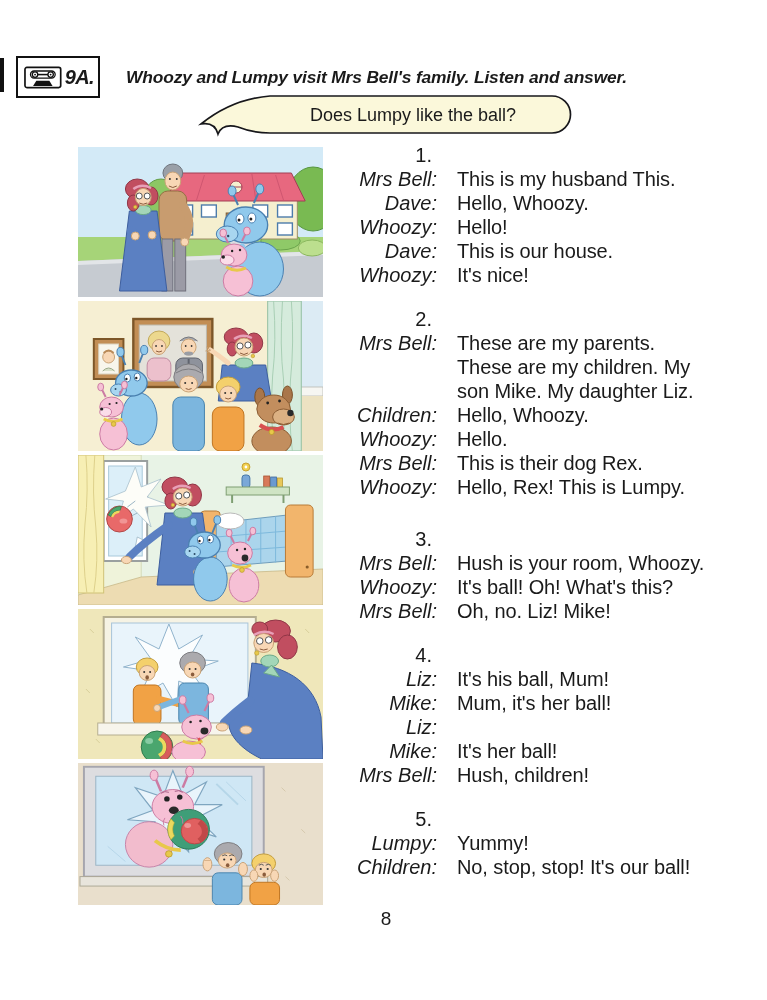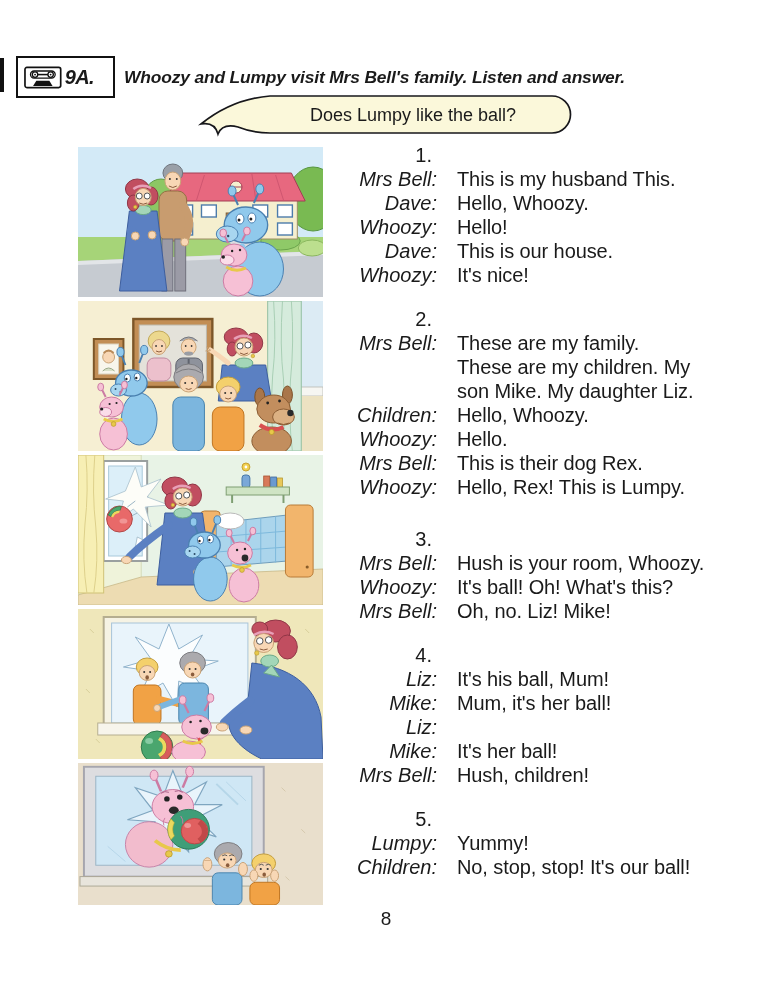--- a/index.html
+++ b/index.html
@@ -3,24 +3,24 @@
 <meta charset="utf-8">
 <style>
   * { margin:0; padding:0; box-sizing:border-box; }
   html,body { width:767px; height:1000px; background:#fff; }
   body { font-family:"Liberation Sans", sans-serif; color:#1a1a1a; position:relative; }
   .page { position:absolute; inset:0; background:#fff; overflow:hidden; }
 
   .binding-mark { position:absolute; left:0; top:58px; width:4px; height:34px; background:#111; }
 
   .header { position:absolute; left:16px; top:56px; display:flex; align-items:center; }
-  .tape-box { width:99px; height:42px; border:2.4px solid #111; background:#fff;
-              display:flex; align-items:center; padding:2px 19px 2px 6px; gap:3px; }
+  .tape-box { width:84px; height:42px; border:2.4px solid #111; background:#fff;
+              display:flex; align-items:center; padding:2px 4px 2px 6px; gap:3px; }
   .ex-num { font-size:20px; font-weight:bold; font-style:italic; letter-spacing:-0.6px; white-space:nowrap; }
-  .title { font-size:17.4px; font-weight:bold; font-style:italic; margin-left:9px;
+  .title { font-size:17.4px; font-weight:bold; font-style:italic; margin-left:26px;
            white-space:nowrap; letter-spacing:-0.15px; }
 
   .bubble-svg { position:absolute; left:194px; top:90px; }
   .bubble-text { font-size:18px; fill:#1a1a1a; font-family:"Liberation Sans",sans-serif; }
 
   .panels { position:absolute; left:78px; top:147px; width:245px;
             display:flex; flex-direction:column; gap:4px; }
   .panel { display:block; width:245px; height:150px; }
   .panel.last { height:142px; }
 
@@ -518,21 +518,21 @@
       <div class="row">
         <span class="spk">Whoozy:</span>
         <span class="txt">It's nice!</span>
       </div>
     </section>
 
     <section class="sec">
       <div class="sec-num">2.</div>
       <div class="row">
         <span class="spk">Mrs Bell:</span>
-        <span class="txt">These are my family.
+        <span class="txt">These are my parents.
 These are my children. My
 son Mike. My daughter Liz.</span>
       </div>
       <div class="row">
         <span class="spk">Children:</span>
         <span class="txt">Hello, Whoozy.</span>
       </div>
       <div class="row">
         <span class="spk">Whoozy:</span>
         <span class="txt">Hello.</span>

